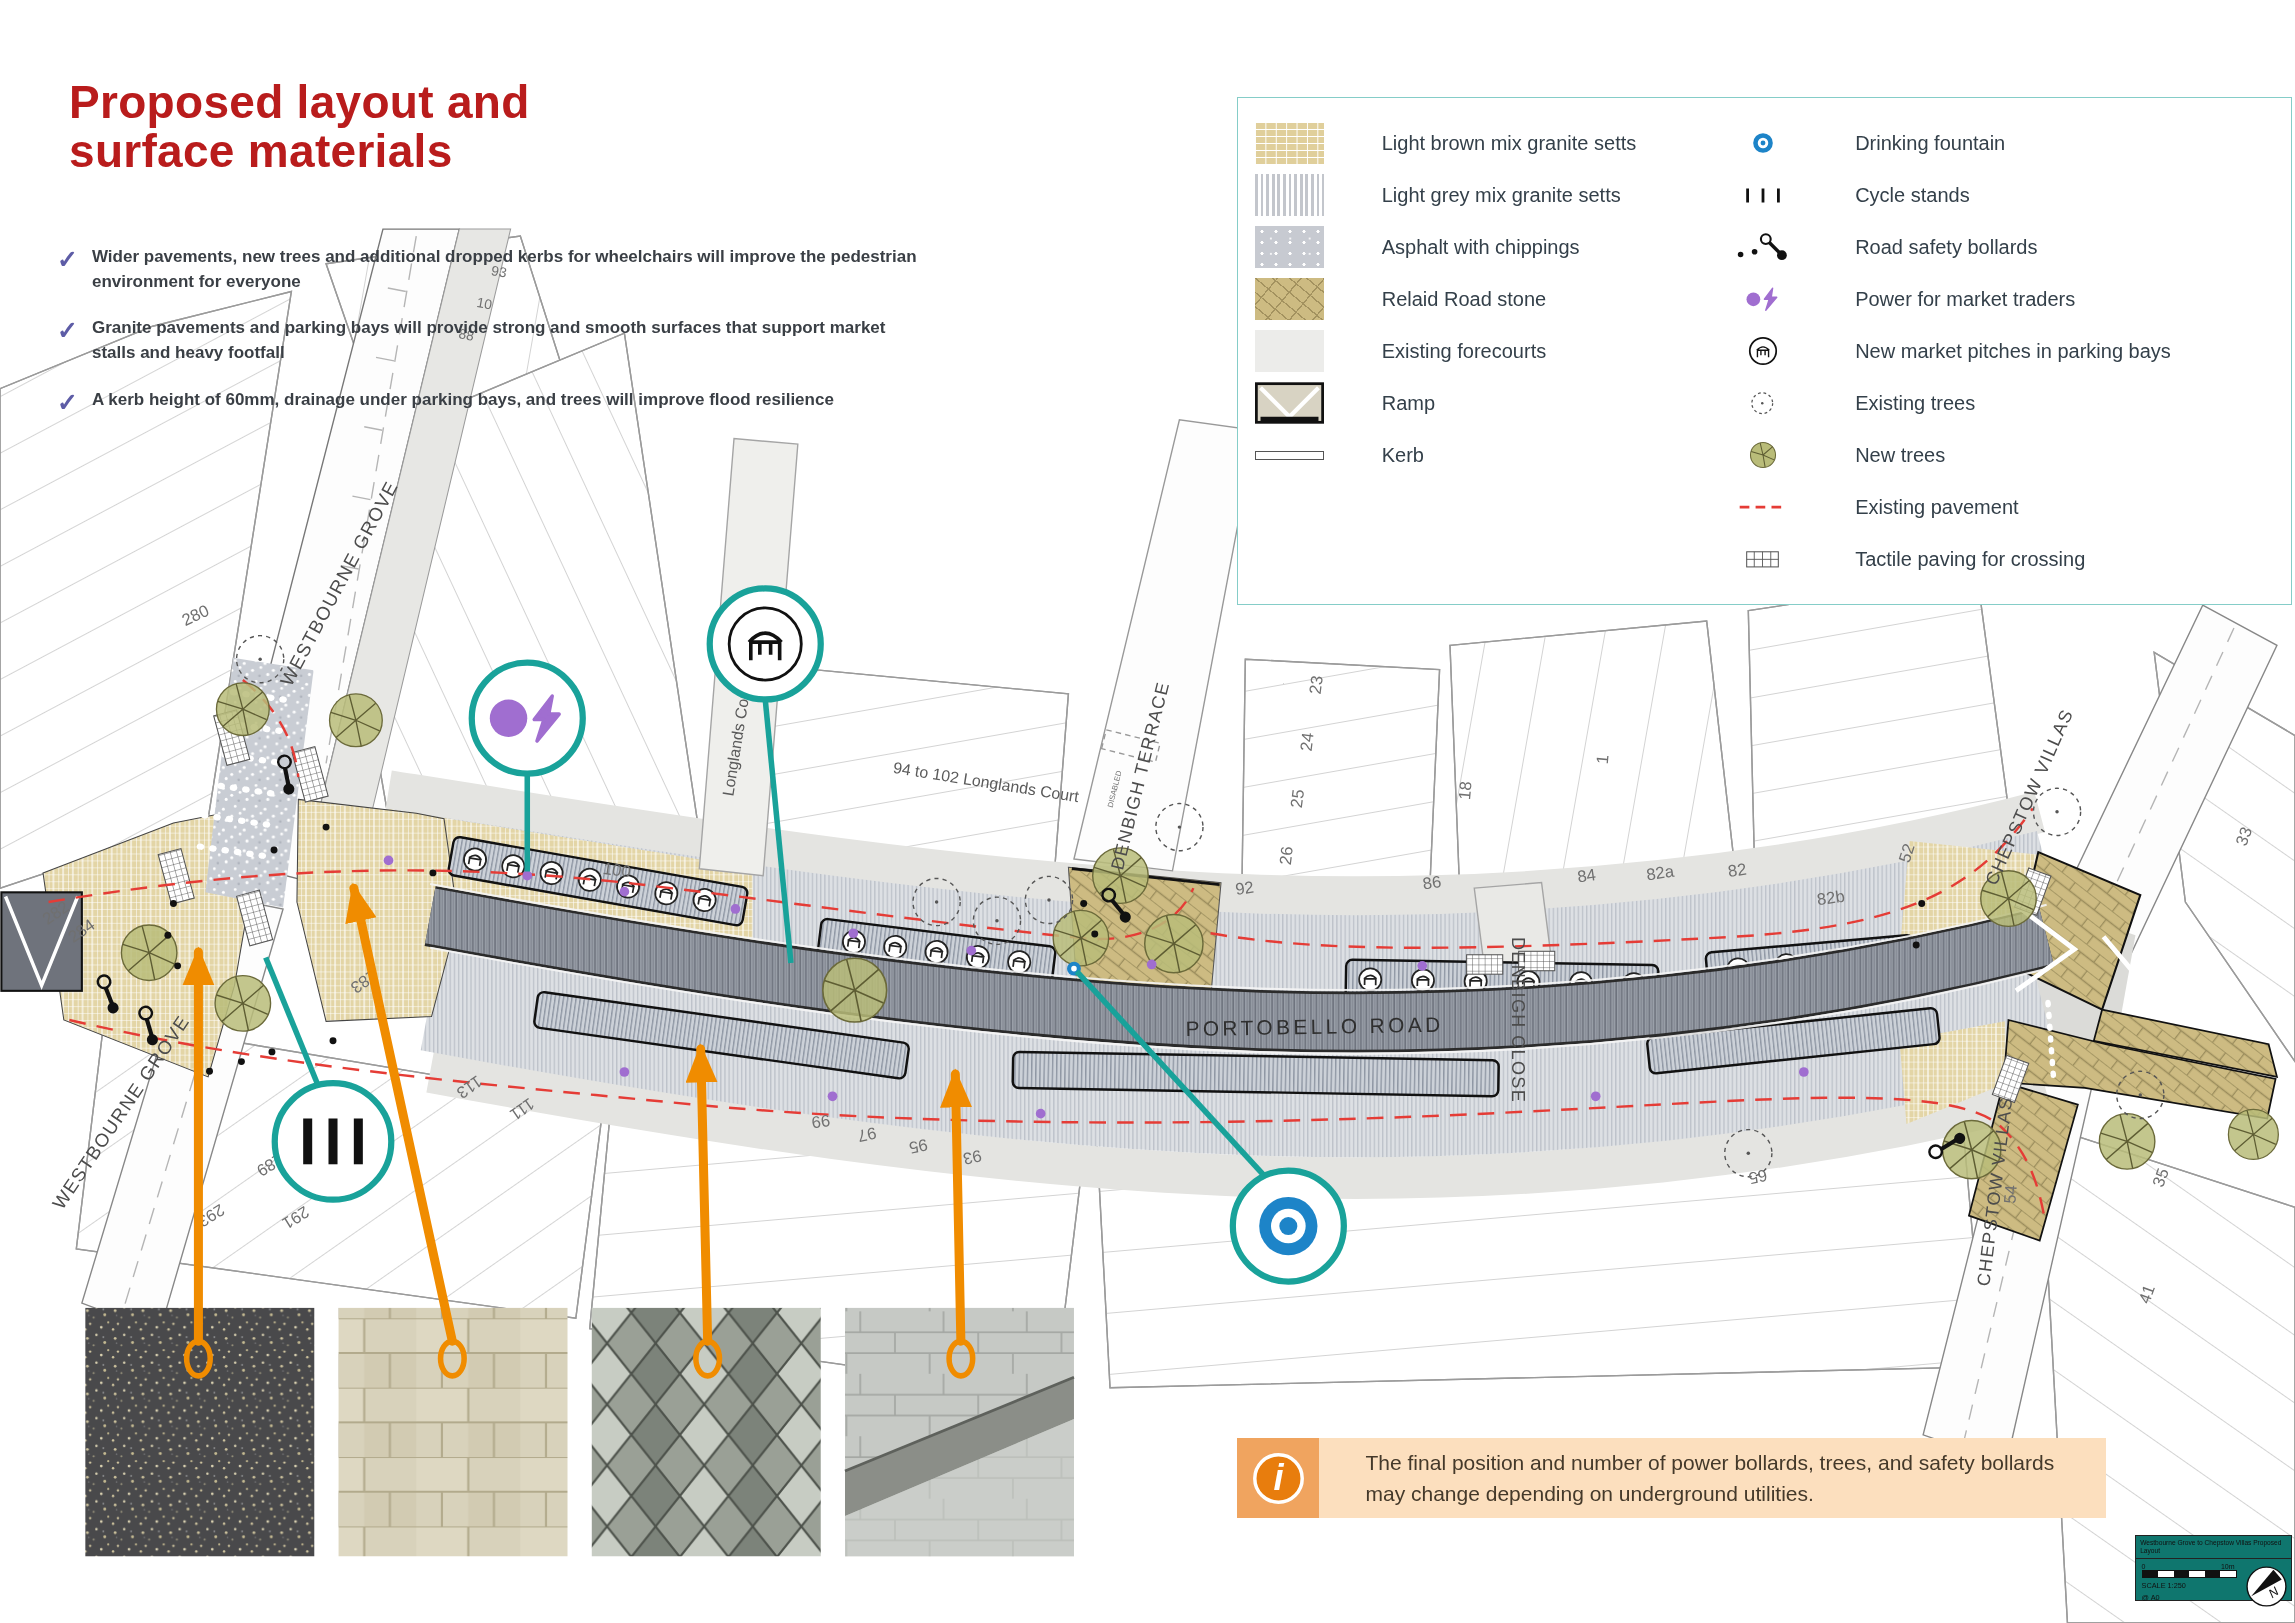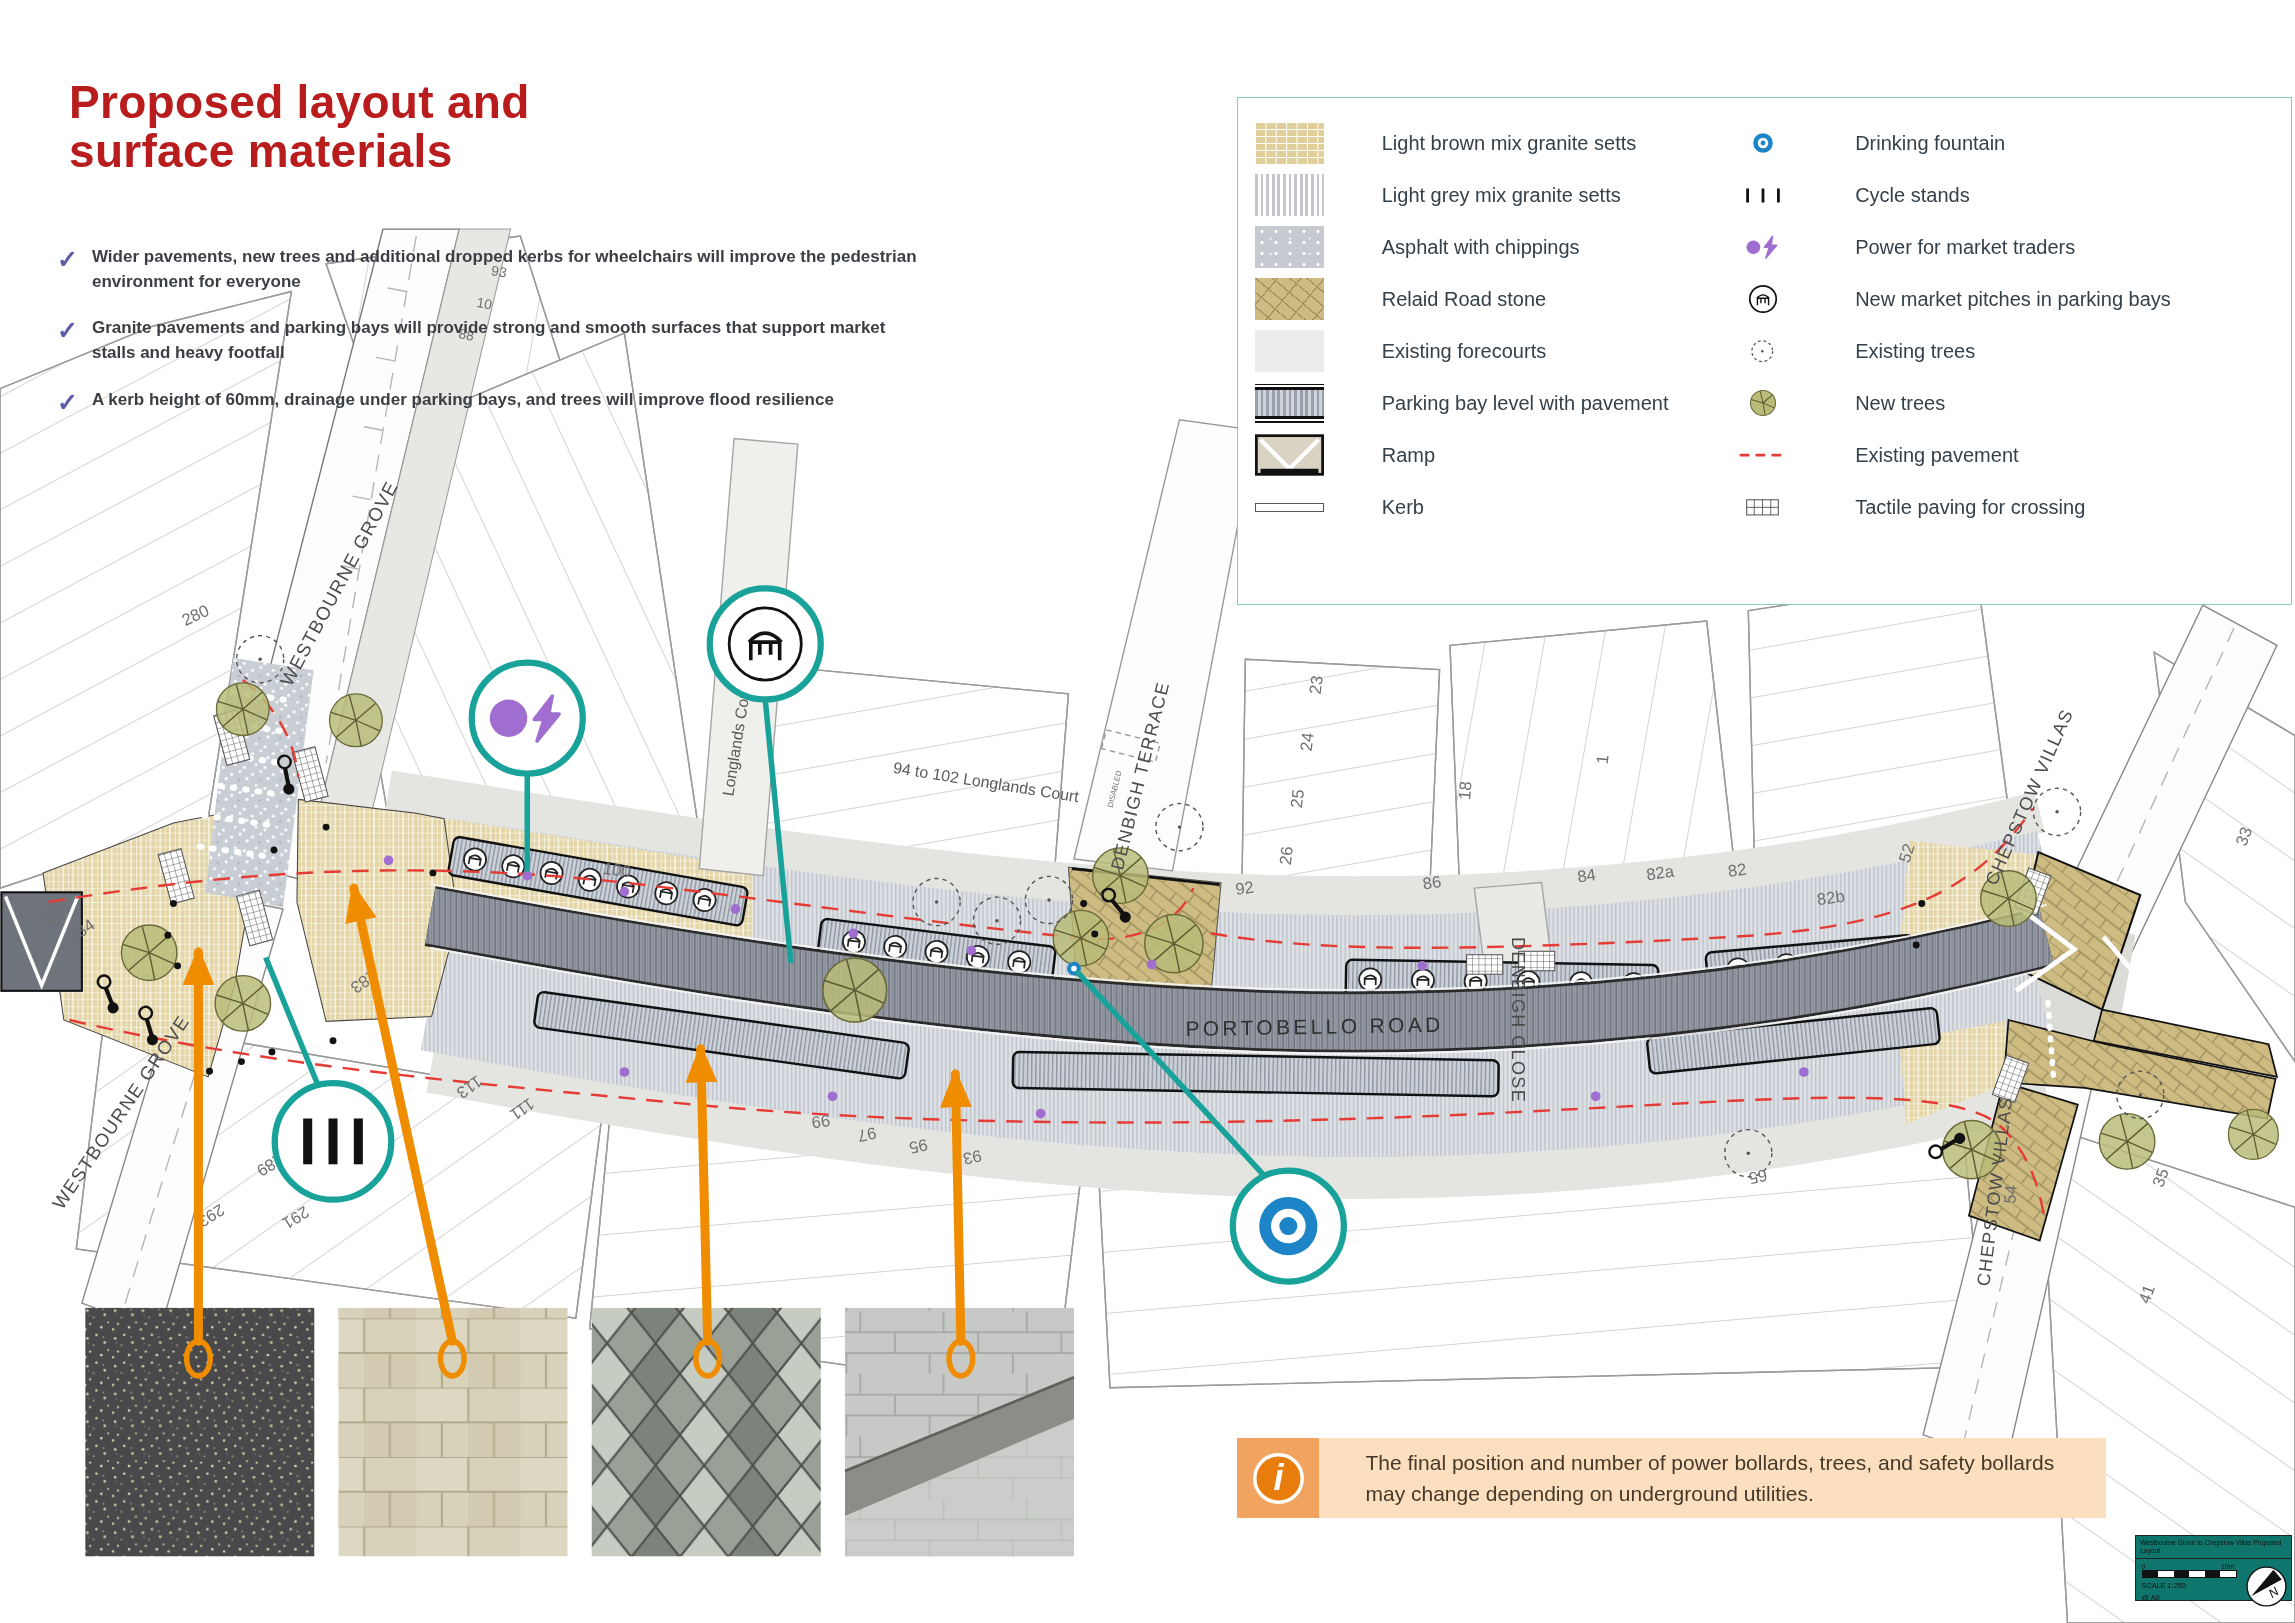--- a/index.html
+++ b/index.html
@@ -551,28 +551,20 @@
       <span class="lab">Relaid Road stone</span>
         </div>
     <div class="lrow">
           <div class="swbox">
             <div class="sw sw-forecourt"></div>
           </div>
       <span class="lab">Existing forecourts</span>
         </div>
     <div class="lrow">
           <div class="swbox">
-        <div class="thinline"></div>
-            <div class="sw-parking"></div>
-            <div class="thinline"></div>
-          </div>
-      <span class="lab">Parking bay level with pavement</span>
-        </div>
-    <div class="lrow">
-          <div class="swbox">
         <svg width="69" height="42" viewBox="0 0 100 60">
           <rect x="2" y="2" width="96" height="56" fill="#d8d3c3" stroke="#111" stroke-width="4"></rect>
           <path d="M8,8 L50,50 L92,8" stroke="#fff" stroke-width="6" fill="none"></path>
           <path d="M8,53 H92" stroke="#111" stroke-width="6"></path>
         </svg>
           </div>
       <span class="lab">Ramp</span>
         </div>
     <div class="lrow">
           <div class="swbox">
@@ -595,20 +587,32 @@
         </div>
     <div class="lrow">
           <div class="iconbox">
         <svg width="42" height="21" viewBox="0 0 60 30">
           <rect x="6" y="5" width="4" height="20" fill="#111"></rect>
               <rect x="28" y="5" width="4" height="20" fill="#111"></rect>
           <rect x="50" y="5" width="4" height="20" fill="#111"></rect>
         </svg>
           </div>
       <span class="lab">Cycle stands</span>
+        </div>
+    <div class="lrow">
+          <div class="iconbox">
+        <svg width="56" height="35" viewBox="-40 -25 80 50">
+          <circle cx="-32" cy="10" r="4" fill="#111"></circle>
+              <circle cx="-12" cy="6" r="4" fill="#111"></circle>
+          <circle cx="4" cy="-12" r="7" fill="none" stroke="#111" stroke-width="3"></circle>
+          <path d="M9,-7 L24,8" stroke="#111" stroke-width="5"></path>
+          <circle cx="27" cy="11" r="7" fill="#111"></circle>
+        </svg>
+          </div>
+      <span class="lab">Road safety bollards</span>
         </div>
     <div class="lrow">
           <div class="iconbox">
         <svg width="44" height="30.5" viewBox="-32 -22 64 44">
           <circle cx="-14" cy="0" r="10" fill="#a06ed0"></circle>
           <path d="M14,-16 L2,0 L9,0 L4,16 L20,-3 L12,-3 Z" fill="#a06ed0" stroke="#a06ed0" stroke-width="2" stroke-linejoin="round"></path>
         </svg>
           </div>
       <span class="lab">Power for market traders</span>
         </div>

